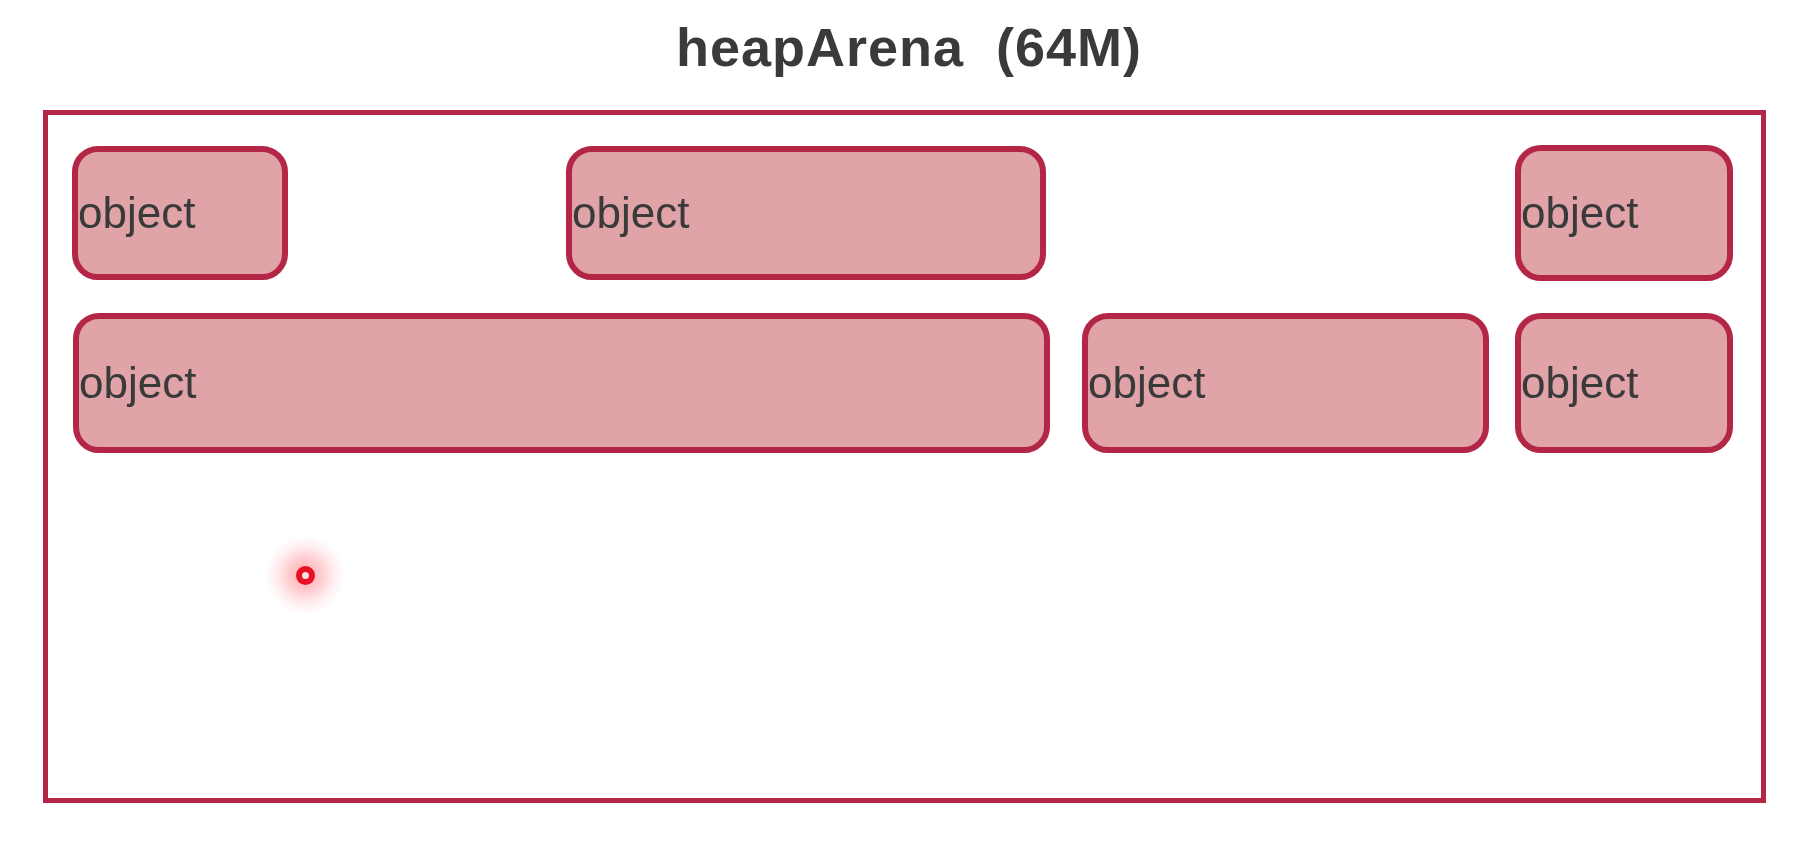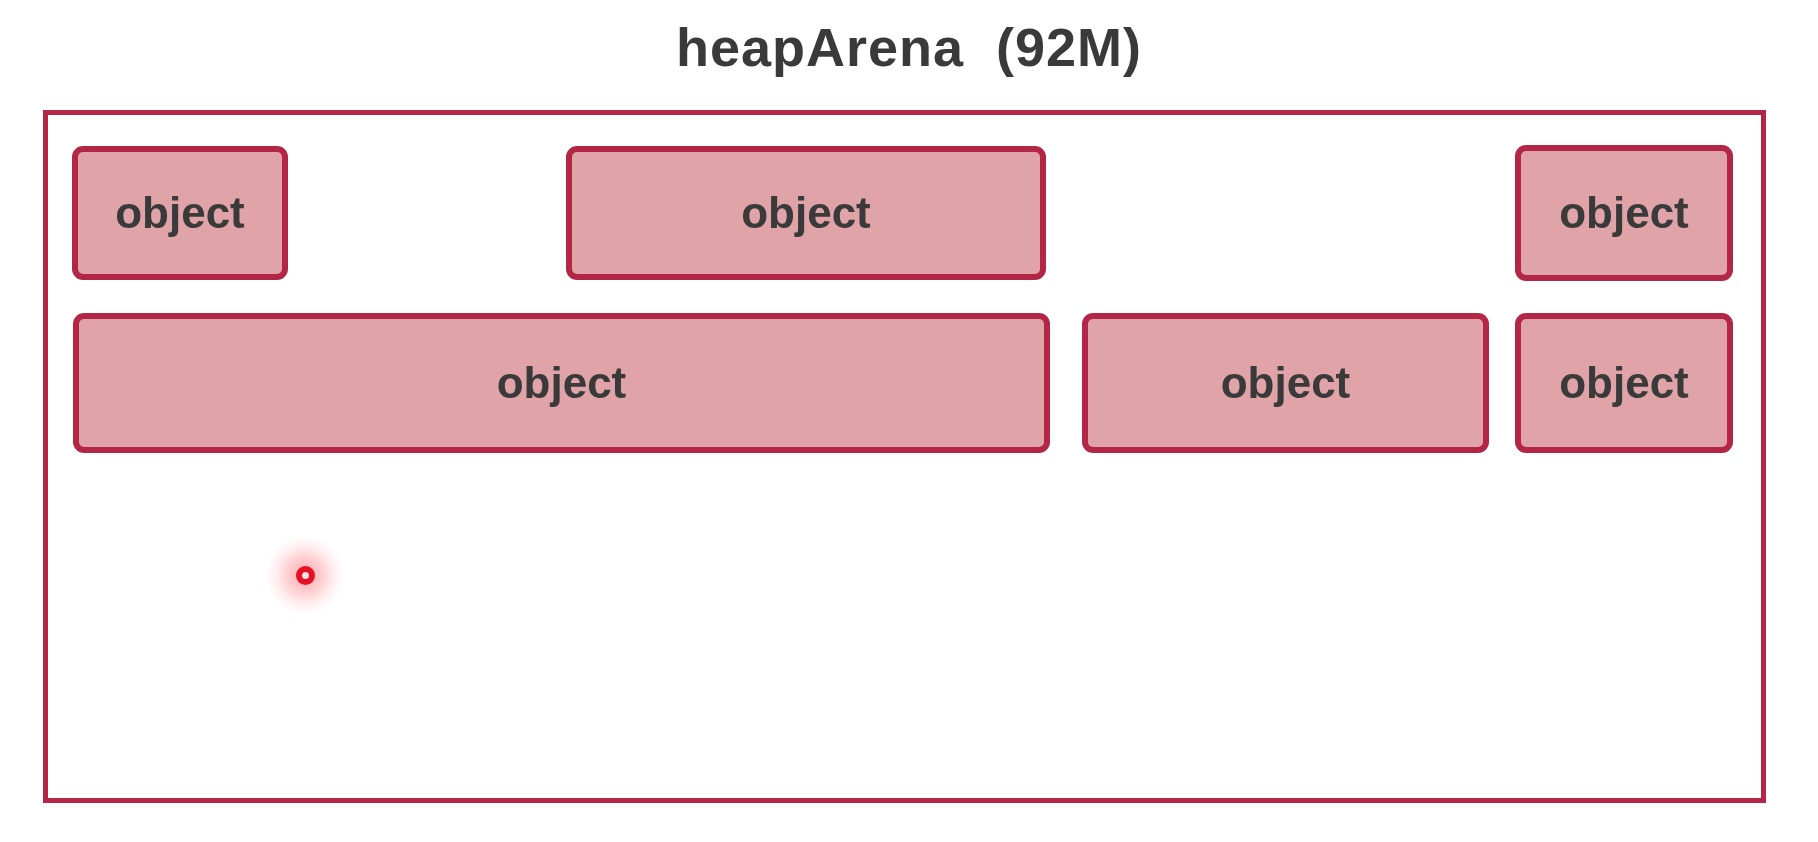--- a/index.html
+++ b/index.html
@@ -36,27 +36,26 @@
     left: 43px;
     top: 110px;
     width: 1723px;
     height: 693px;
     border: 5px solid var(--border, #b32646);
     background: var(--background, #ffffff);
   }
   .obj {
     position: absolute;
     border: 6px solid var(--border, #b32646);
-    border-radius: 11px;
+    border-radius: 26px;
     background: var(--object-fill, #dfa3a8);
     display: flex;
     align-items: center;
-    justify-content: center;
     font-size: 44px;
-    font-weight: bold;
+    font-weight: normal;
     color: var(--text, #3a3a3a);
   }
   
   .obj-a { left: 24px;   top: 31px;  width: 216px; height: 134px; }
   .obj-b { left: 518px;  top: 31px;  width: 480px; height: 134px; }
   .obj-c { left: 1467px; top: 30px;  width: 218px; height: 136px; }
   
   .obj-d { left: 25px;   top: 198px; width: 977px; height: 140px; }
   .obj-e { left: 1034px; top: 198px; width: 407px; height: 140px; }
   .obj-f { left: 1467px; top: 198px; width: 218px; height: 140px; }
@@ -83,21 +82,21 @@
     border: 6px solid var(--cursor-dot, #e81123);
     border-radius: 50%;
     background: #fbe3e4;
   }
 </style>
 </head>
 <body>
 
 <div class="page">
 
-  <div class="title">heapArena  (92M)</div>
+  <div class="title">heapArena  (64M)</div>
 
   <div class="arena">
 
     <div class="obj obj-a">
       <span>object</span>
     </div>
     <div class="obj obj-b">
       <span>object</span>
     </div>
     <div class="obj obj-c">

